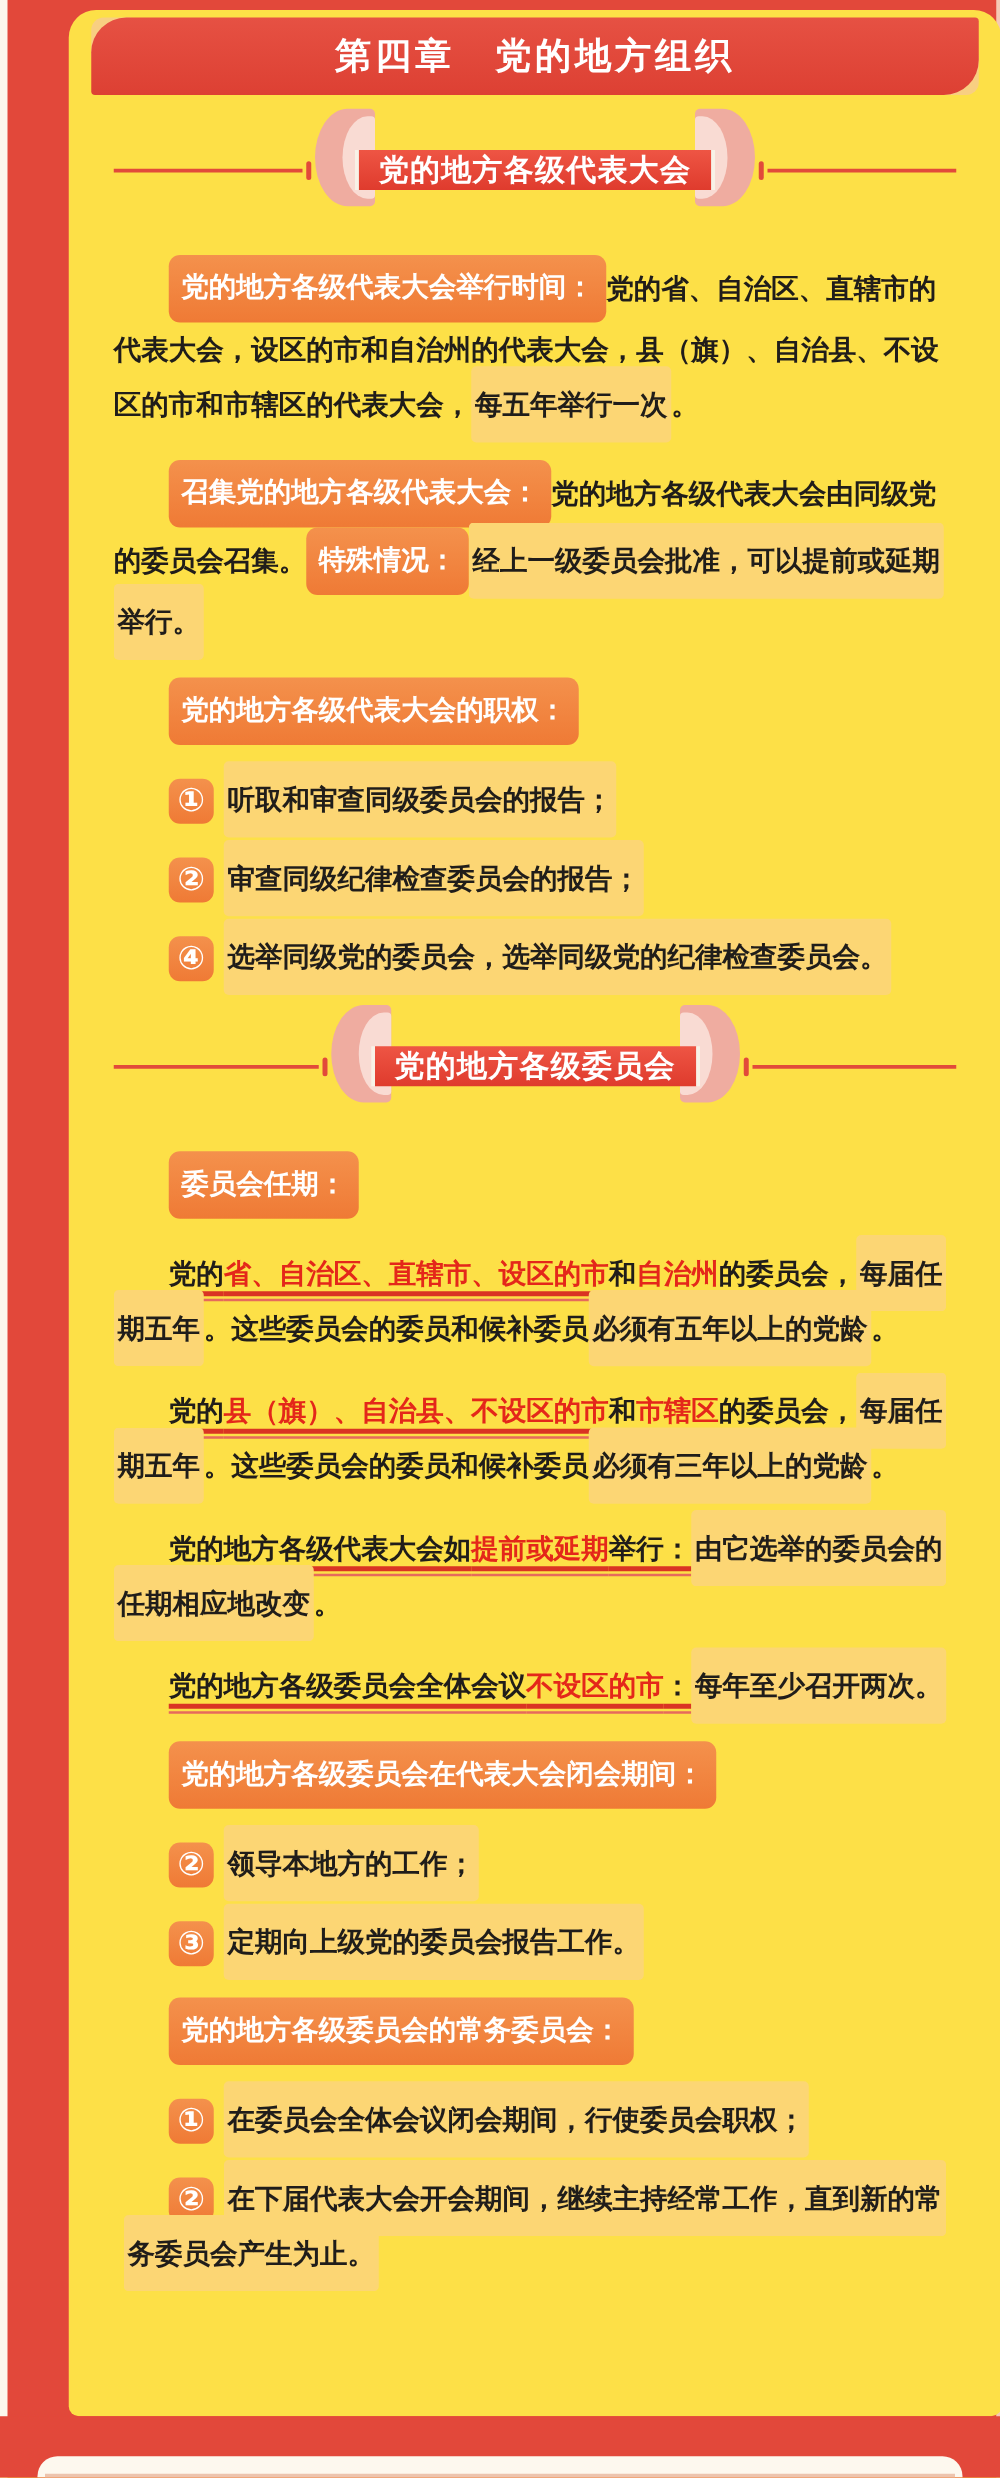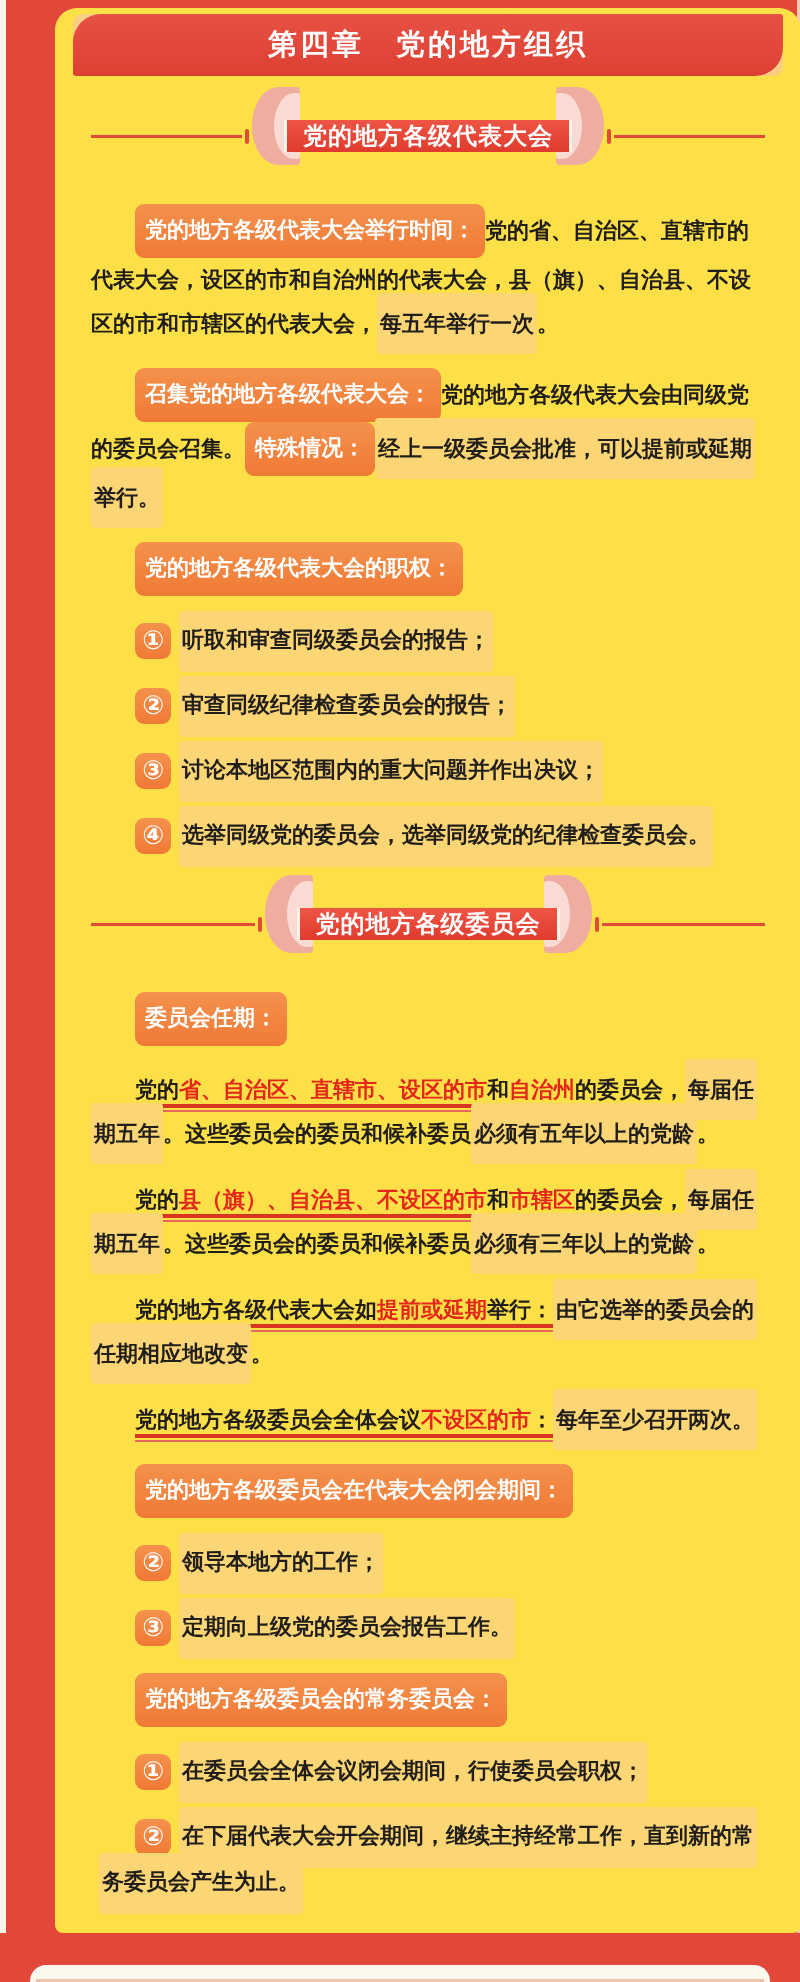--- a/index.html
+++ b/index.html
@@ -43,21 +43,21 @@
   }
   
   .p{font-size:22px;line-height:44px;margin:22px 0;text-indent:44px;}
   .item{font-size:22px;line-height:44px;margin:19px 0;text-indent:44px;}
   .t{color:#201d1a;}
   .red{color:#e4271a;}
   .hl{
     background:#fcd674;padding:18px 3px;border-radius:4px;
     -webkit-box-decoration-break:clone;box-decoration-break:clone;
   }
-  .item .hl{margin-left:8px;font-family:Liberation Mono, monospace;}
+  .item .hl{margin-left:8px;}
   .lab{
     display:inline-block;background:linear-gradient(#f4914c,#ef7a35);color:#ffffff;
     padding:4px 10px 6px;border-radius:9px;text-indent:0;vertical-align:1px;
   }
   .ul{
     padding-bottom:11px;
     background-image:linear-gradient(#da3423,#da3423),linear-gradient(#e66a5c,#e66a5c);
     background-repeat:no-repeat;
     background-size:100% 4px,100% 2px;
     background-position:left 0 bottom 5px,left 0 bottom 1px;
@@ -92,21 +92,20 @@
         <span class="rrect">党的地方各级代表大会</span>
         <span class="pager"></span>
         <span class="rtick"></span>
         <span class="rline"></span>
       </div>
       <div class="p"><span class="lab">党的地方各级代表大会举行时间：</span><span class="t">党的省、自治区、直辖市的代表大会，设区的市和自治州的代表大会，县（旗）、自治县、不设区的市和市辖区的代表大会，</span><span class="hl">每五年举行一次</span><span class="t">。</span></div>
       <div class="p"><span class="lab">召集党的地方各级代表大会：</span><span class="t">党的地方各级代表大会由同级党的委员会召集。</span><span class="lab">特殊情况：</span><span class="hl">经上一级委员会批准，可以提前或延期举行。</span></div>
       <div class="p"><span class="lab">党的地方各级代表大会的职权：</span></div>
       <div class="item"><span class="badge">①</span><span class="hl">听取和审查同级委员会的报告；</span></div>
       <div class="item"><span class="badge">②</span><span class="hl">审查同级纪律检查委员会的报告；</span></div>
-      <div class="item"><span class="badge">③</span><span class="hl">讨论本地区范围内的重大问题并作出决议；</span></div>
       <div class="item"><span class="badge">④</span><span class="hl">选举同级党的委员会，选举同级党的纪律检查委员会。</span></div>
       <div class="ribbon">
         <span class="rline"></span>
         <span class="rtick"></span>
         <span class="pagel"></span>
         <span class="rrect">党的地方各级委员会</span>
         <span class="pager"></span>
         <span class="rtick"></span>
         <span class="rline"></span>
       </div>

